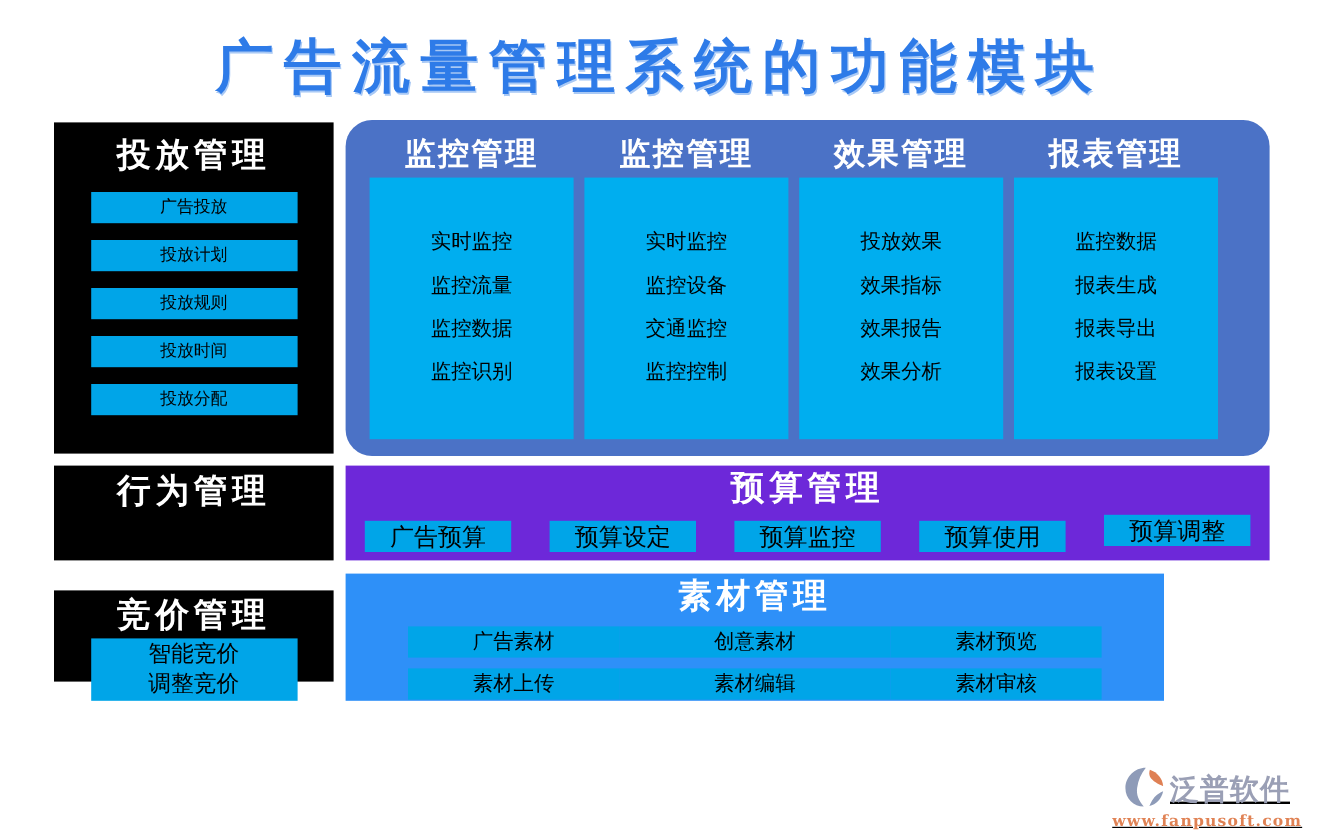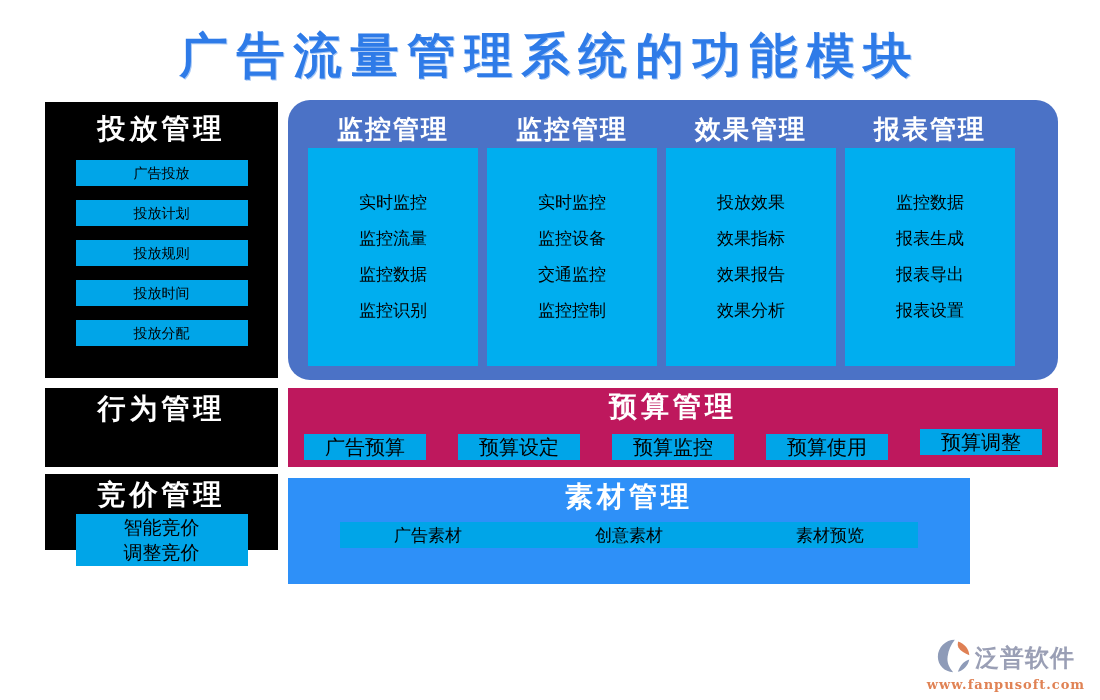--- a/index.html
+++ b/index.html
@@ -9,29 +9,29 @@
     overflow:hidden;
   }
   .main-title{
     position:absolute;top:24px;left:0;width:1100px;margin:0;
     text-align:center;font-size:48px;font-weight:bold;color:#2E7BE8;
     letter-spacing:9px;text-shadow:1px 1px 0 #a9c9f5;
   }
   .panel{position:absolute;box-sizing:border-box;}
   .teal{background:#000000;}
   .royal{background:#4B72C6;}
-  .green{background:#be185d;}
+  .green{background:#6d28d9;}
   .azure{background:#2E90F8;}
 
   
   .pos-tl{left:45px;top:102px;width:233px;height:276px;}
   .pos-tr{left:288px;top:100px;width:770px;height:280px;}
   .pos-ml{left:45px;top:388px;width:233px;height:79px;}
   .pos-mr{left:288px;top:388px;width:770px;height:79px;}
-  .pos-bl{left:45px;top:474px;width:233px;height:76px;}
+  .pos-bl{left:45px;top:492px;width:233px;height:76px;}
   .pos-br{left:288px;top:478px;width:682px;height:106px;}
 
   .panel-title{
     text-align:center;color:#ffffff;font-weight:bold;font-size:28px;
     letter-spacing:4px;line-height:34px;
   }
   .pos-tl .panel-title{margin-top:10px;}
   .pos-ml .panel-title,.pos-bl .panel-title{margin-top:5px;line-height:32px;}
   .pos-mr .panel-title,.pos-br .panel-title{margin-top:3px;line-height:32px;}
 
@@ -79,21 +79,21 @@
   
   .mat-row{
     display:grid;grid-template-columns:176px 226px 176px;
     justify-content:center;margin-top:9px;
   }
   .mat-row .btn{width:auto;font-size:17px;}
   .mat-row:first-of-type{margin-top:4px;}
 
   
   .brand{
-    position:absolute;right:14px;bottom:8px;width:160px;text-align:center;
+    position:absolute;right:14px;bottom:8px;width:160px;text-align:center;text-decoration:underline;
   }
   .brand-top{display:flex;align-items:center;justify-content:center;gap:4px;}
   .brand-name{
     color:#9A9FB5;font-size:24px;font-weight:bold;letter-spacing:1px;
     font-family:"DejaVu Sans","Liberation Sans",sans-serif;white-space:nowrap;
   }
   .brand-url{
     color:#E08254;font-size:13px;margin-top:0px;letter-spacing:1px;
     font-family:"DejaVu Serif","Liberation Serif",serif;font-weight:bold;
   }
@@ -175,20 +175,25 @@
     <div class="combo-line">调整竞价</div>
   </div>
 </section>
 
 <section class="panel azure pos-br">
   <div class="panel-title">素材管理</div>
   <div class="mat-row">
     <div class="btn">广告素材</div>
     <div class="btn">创意素材</div>
     <div class="btn">素材预览</div>
+  </div>
+  <div class="mat-row">
+    <div class="btn">素材上传</div>
+    <div class="btn">素材编辑</div>
+    <div class="btn">素材审核</div>
   </div>
 </section>
 
 <div class="brand">
   <div class="brand-top">
     <span>
       <svg width="34" height="34" viewBox="0 0 40 40" aria-hidden="true">
         <path d="M21 1 C10 1 1 10 1 21 C1 31 9 39 19 39 C14 33 11.5 27.5 12.5 20.5 C13.5 13 16.5 7 21 1 Z" fill="#8E9BB8"></path>
         <path d="M25 3 C32.5 5.5 37.5 12 38 19 C33 17 27.5 14 25.2 10 C24.1 8 24.2 5.2 25 3 Z" fill="#DF8054"></path>
         <path d="M38 24 C36.5 31.5 31 37 24.5 38.5 C26.5 33.5 29.5 28.5 33.5 26.3 C35 25.4 36.6 24.5 38 24 Z" fill="#8E9BB8"></path>

